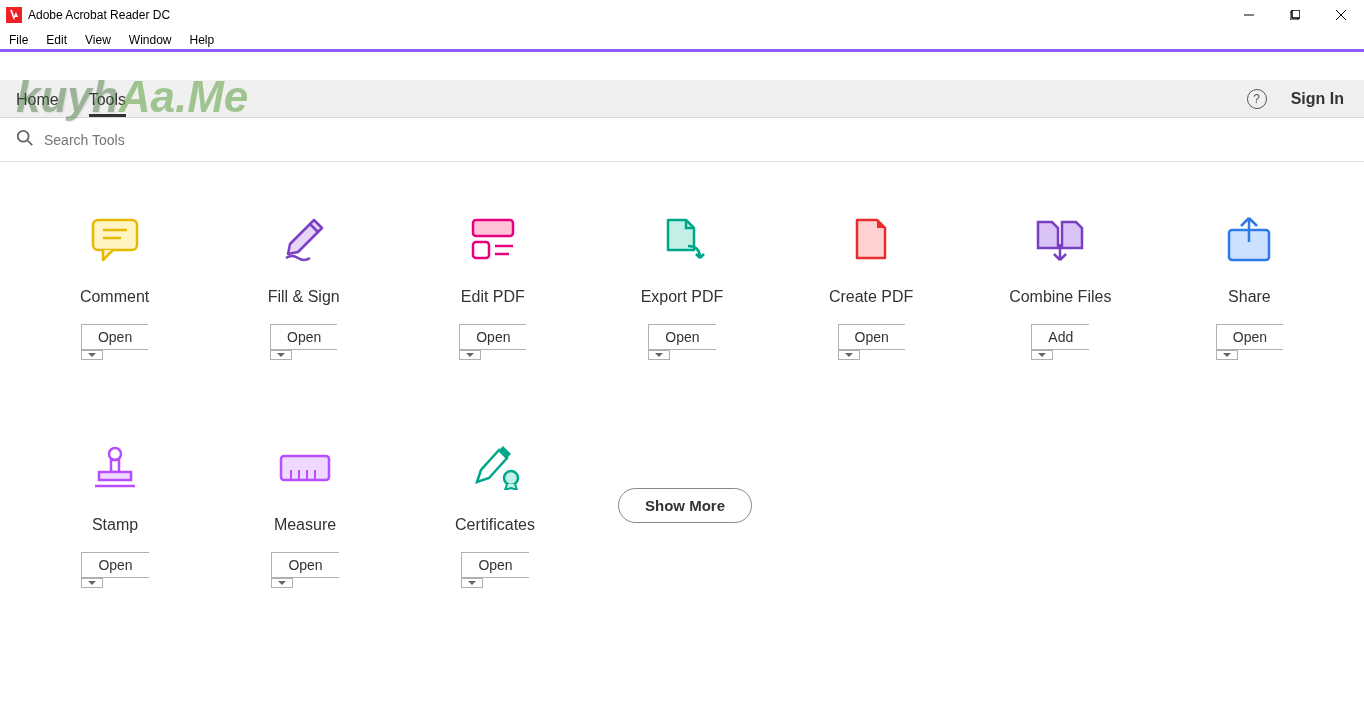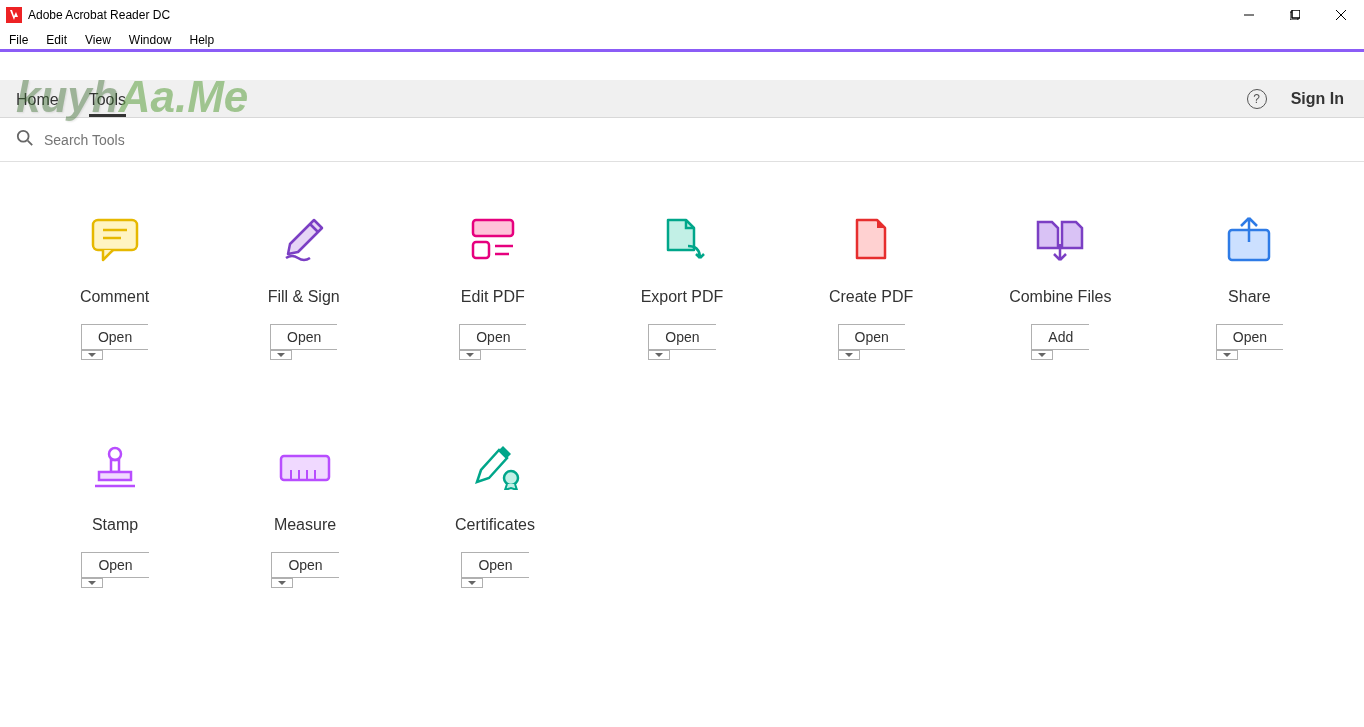--- a/index.html
+++ b/index.html
@@ -305,14 +305,17 @@
       <div class="split-btn">
         <button class="btn-main">Open</button>
         <button class="btn-drop">
             <svg viewBox="0 0 8 8">
               <path d="M0 2 L4 6 L8 2 Z"></path>
             </svg>
           </button>
       </div>
     </div>
 
+    <div class="tool-card" style="justify-content:flex-start">
+      <button class="show-more">Show More</button>
+    </div>
   </div>
 </div>
 
 </body></html>

